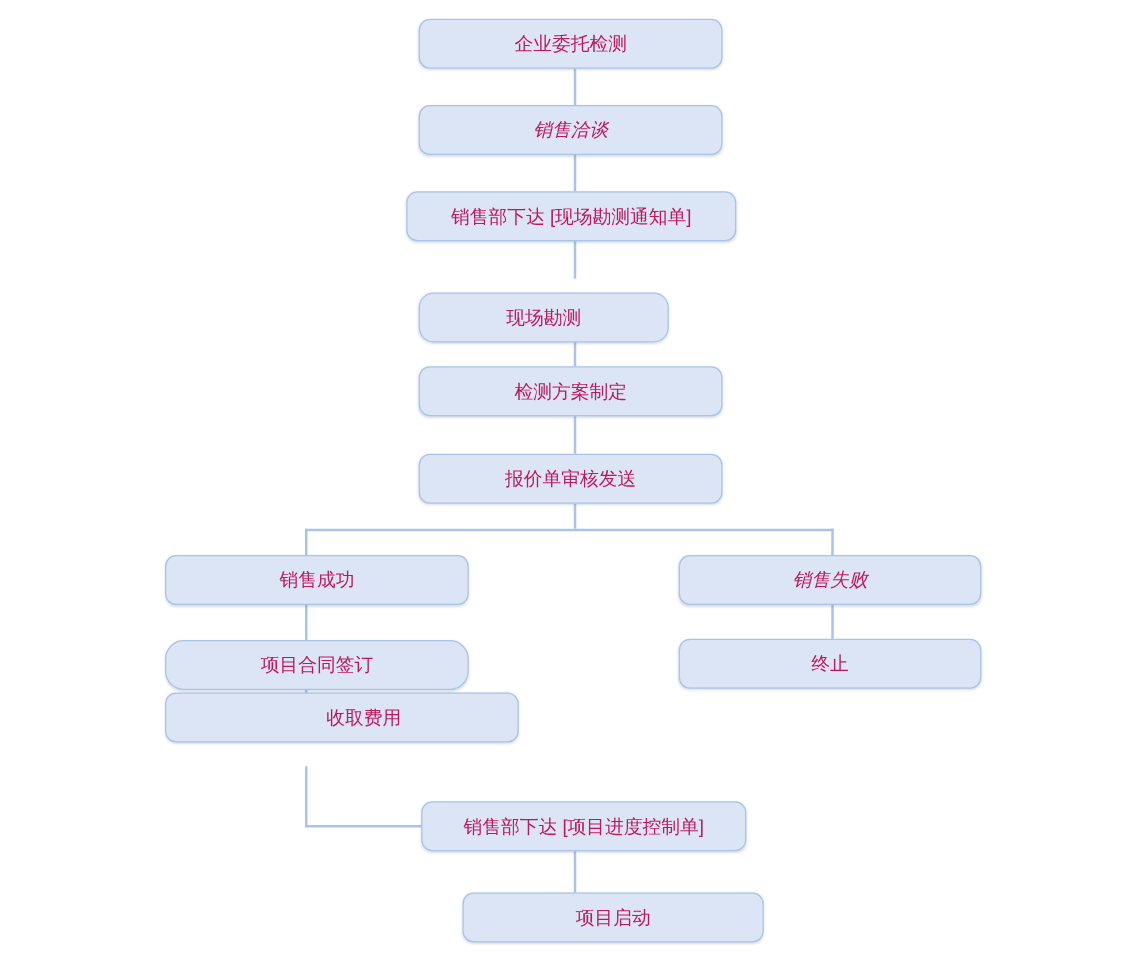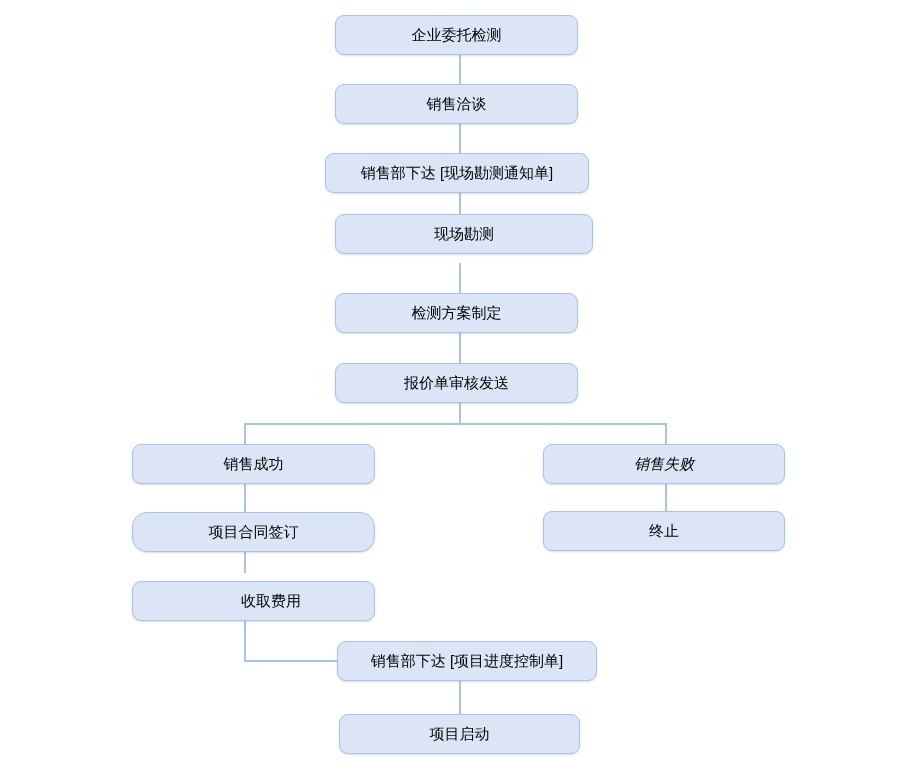--- a/index.html
+++ b/index.html
@@ -19,43 +19,43 @@
     position: absolute;
     height: 40px;
     box-sizing: border-box;
     background: #dbe5f5;
     border: 1px solid #a9c4e6;
     border-radius: 9px;
     display: flex;
     align-items: center;
     justify-content: center;
     font-size: 15px;
-    color: #000000;
+    color: #be185d;
     text-align: center;
     white-space: nowrap;
     box-shadow: 0 1px 2px rgba(100, 120, 160, 0.25);
   }
   .edge { position: absolute; background: #a9c4e6; }
   .edge.v { width: 1.5px; }
   .edge.h { height: 1.5px; }
 
   
   .n0  { left: 335px; top: 15px;  width: 243px; }
-  .n1  { left: 335px; top: 84px;  width: 243px; }
+  .n1  { left: 335px; top: 84px;  width: 243px; font-style: italic; }
   .n2  { left: 325px; top: 153px; width: 264px; }
-  .n3  { left: 335px; top: 214px; width: 258px; }
+  .n3  { left: 335px; top: 234px; width: 200px; border-radius: 12px; }
   .n4  { left: 335px; top: 293px; width: 243px; }
   .n5  { left: 335px; top: 363px; width: 243px; }
   .n6  { left: 132px; top: 444px; width: 243px; }
   .n7  { left: 543px; top: 444px; width: 242px; font-style: italic; }
   .n8  { left: 132px; top: 512px; width: 243px; border-radius: 15px; }
   .n9  { left: 543px; top: 511px; width: 242px; }
-  .n10 { left: 132px; top: 581px; width: 243px; padding-left: 35px; }
+  .n10 { left: 132px; top: 554px; width: 283px; padding-left: 35px; }
   .n11 { left: 337px; top: 641px; width: 260px; }
-  .n12 { left: 339px; top: 714px; width: 241px; }
+  .n12 { left: 370px; top: 714px; width: 241px; }
 
   
   .e0  { left: 459px; top: 55px;  height: 29px; }
   .e1  { left: 459px; top: 124px; height: 29px; }
   .e2  { left: 459px; top: 193px; height: 30px; }
   .e3  { left: 459px; top: 263px; height: 30px; }
   .e4  { left: 459px; top: 333px; height: 30px; }
   .e5  { left: 459px; top: 403px; height: 20px; }
   .rail{ left: 244px; top: 423px; width: 423px; }
   .e6  { left: 244px; top: 423px; height: 21px; }

